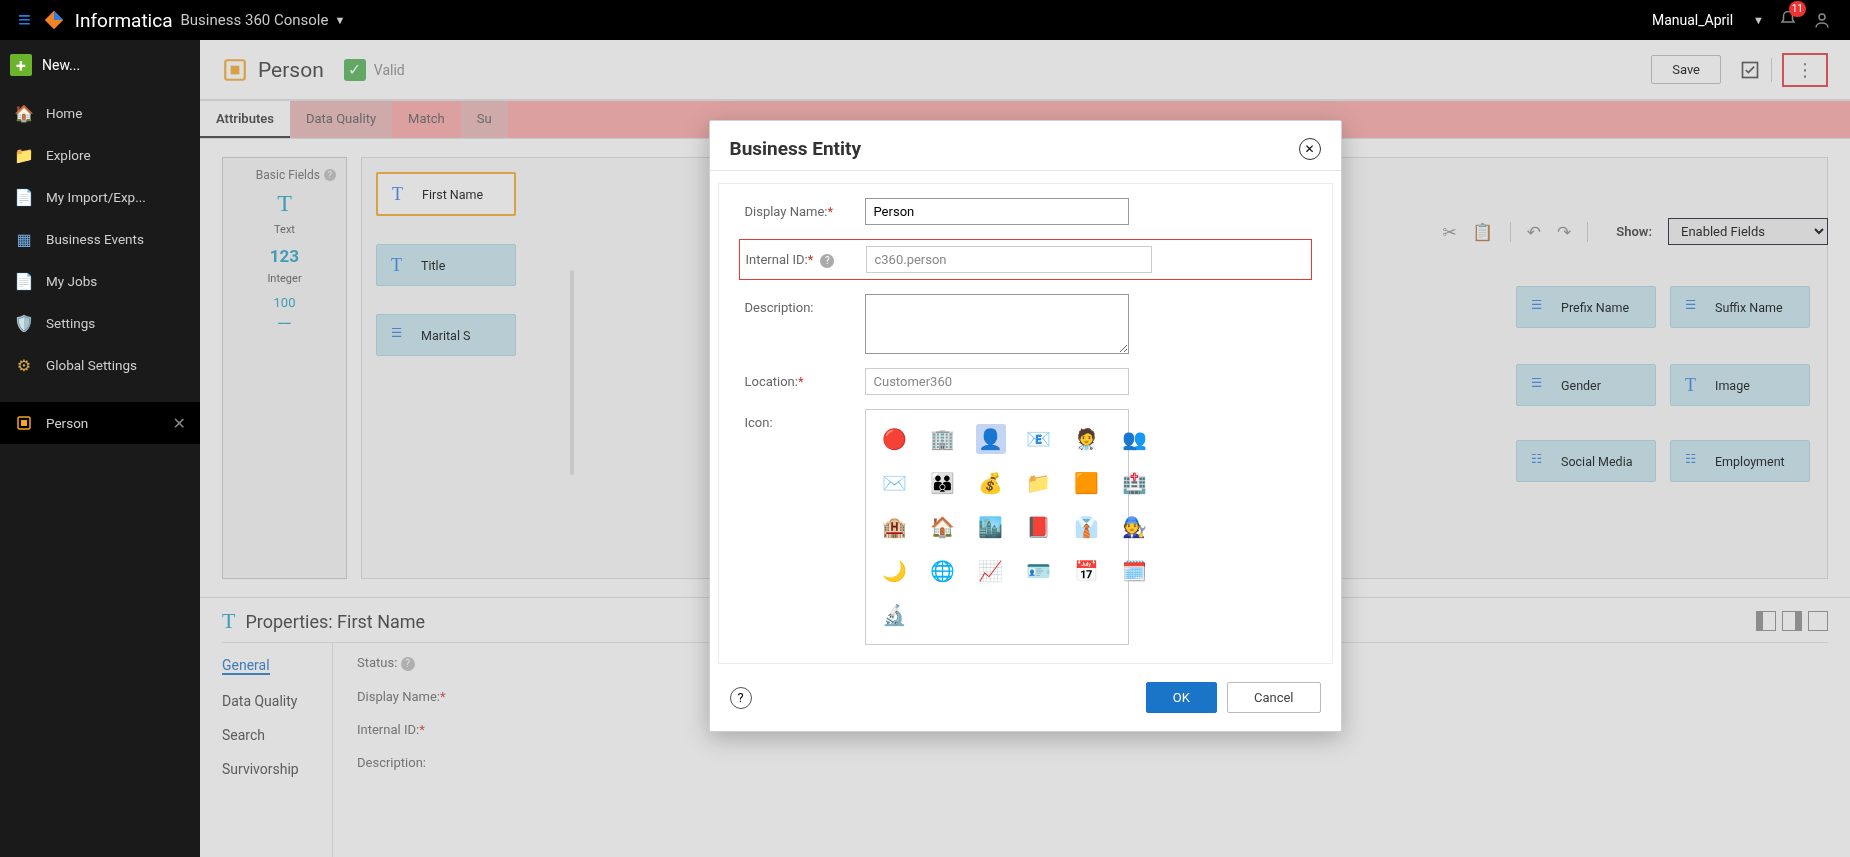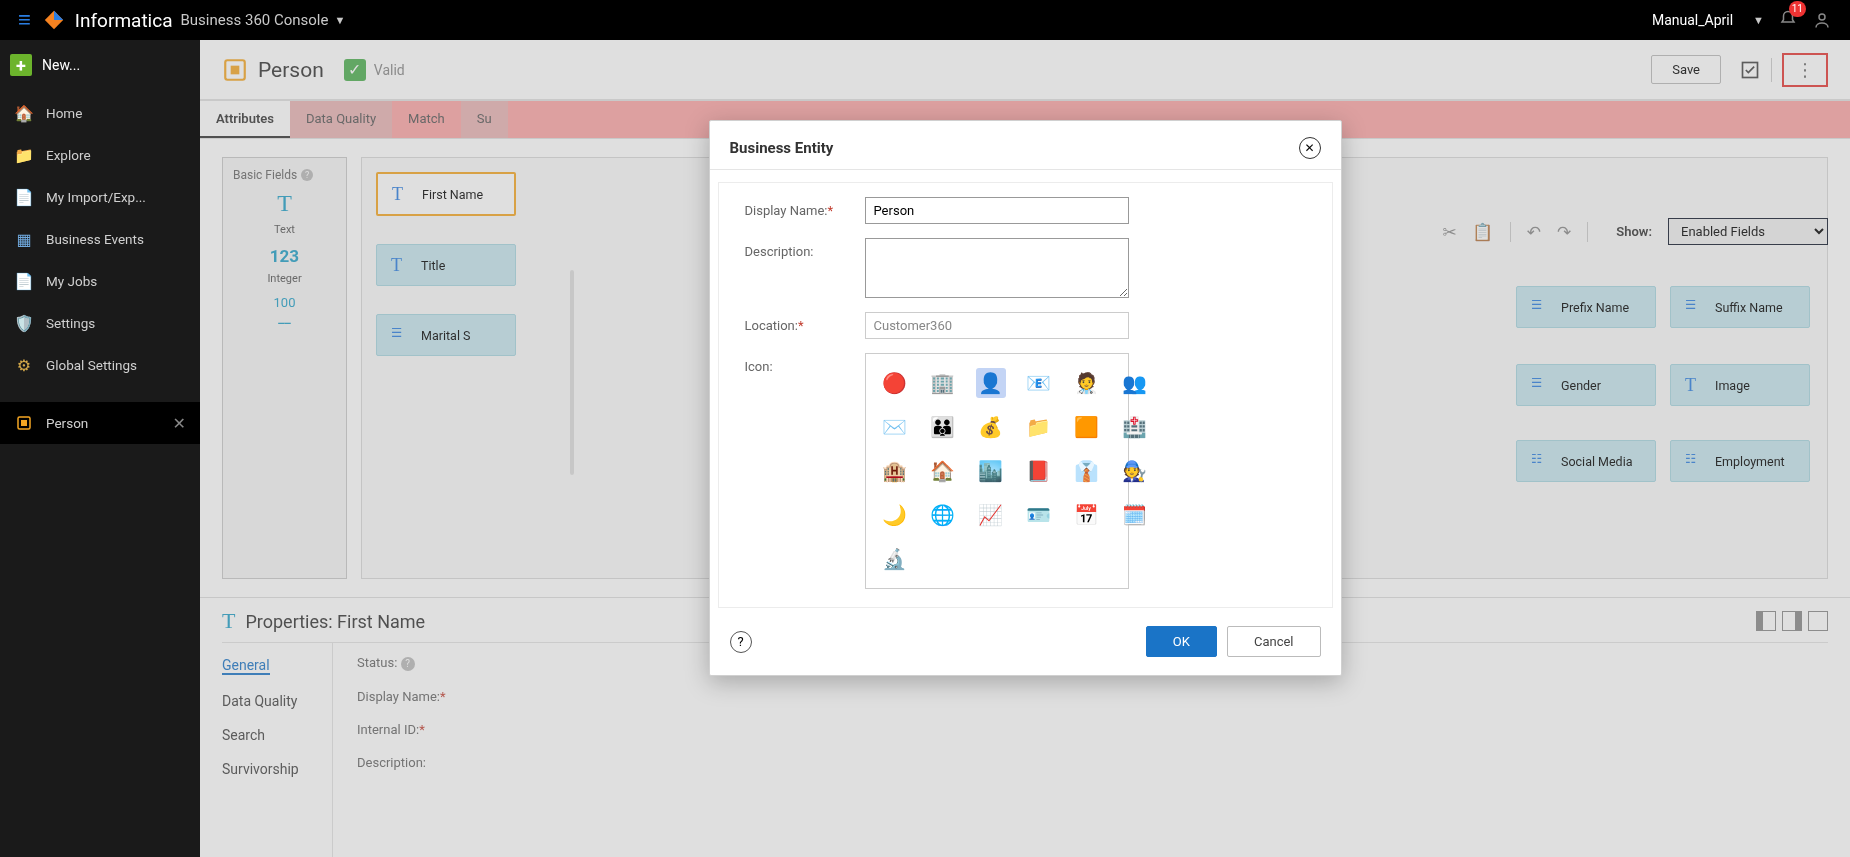--- a/index.html
+++ b/index.html
@@ -49,21 +49,21 @@
 .tabs-top .tab{ font-size:14px; color:#c0392b; font-weight:600; padding-bottom:6px; cursor:pointer;}
 .tabs-top .tab.active{ color:#1a74c7; border-bottom:3px solid #1a74c7;}
 
 .subtabs{ display:flex; border-top:1px solid #e0e0e0; border-bottom:1px solid #e0e0e0; background:#fca5a5;}
 .subtabs .stab{ padding:10px 16px; font-size:13px; color:#555; position:relative; cursor:pointer;}
 .subtabs .stab.active{ background:#fff; font-weight:600; color:#333; border-bottom:2px solid #333;}
 .subtabs .stab.red{ background:#e8b3b3;}
 
 .designer{ flex:1; padding:18px 22px; display:flex; gap:14px; overflow:hidden;}
 .toolpal{ border:1px solid #c9c9c9; background:#f5f5f5; width:125px; padding:10px; text-align:center; font-size:11px;}
-.toolpal .heading{ display:flex;align-items:center;justify-content:flex-start;gap:4px; font-size:12px; color:#666; margin-bottom:8px;}
+.toolpal .heading{ display:flex;align-items:center;justify-content:flex-end;gap:4px; font-size:12px; color:#666; margin-bottom:8px;}
 .toolpal .tp-ico{ color:#20a0c8; font-size:24px; margin:6px 0;}
 .toolpal .tp-lbl{ color:#555; font-size:11px; margin-bottom:10px;}
 .canvas{ flex:1; border:1px solid #d9d9d9; background:#fafafa; padding:14px; display:flex; flex-wrap:wrap; gap:14px; align-content:flex-start;}
 .canvas .chip{ display:flex; align-items:center; gap:10px; background:#c6e6ee; border:1px solid #a6d6e0; border-radius:2px; padding:10px 14px; min-width:140px; font-size:12.5px;}
 .canvas .chip.sel{ border:2px solid #f5a623; background:#fff;}
 .canvas .chip .ic{ width:20px;height:20px; color:#2a7de1;}
 .canvas-scroll{position:absolute; left:370px; top:230px; width:4px; height:205px; background:#ddd; border-radius:2px;}
 
 .toolbar2{ position:absolute; right:22px; top:178px; display:flex; align-items:center; gap:16px; color:#888;}
 .toolbar2 .tb-ico{font-size:17px;}
@@ -85,21 +85,21 @@
 .properties .viewicons .vi{ width:20px; height:20px; border:1.5px solid #888; display:flex;}
 .properties .viewicons .vi.a::after{content:"";width:6px;background:#888;}
 .properties .viewicons .vi.b::before{content:"";flex:1;}
 .properties .viewicons .vi.b::after{content:"";width:6px;background:#888;}
 .properties .viewicons .vi.c{}
 
 
 .modal-back{ position:absolute; inset:0; display:flex; align-items:flex-start; justify-content:center; z-index:10; }
 .modal{ margin-top:80px; width:633px; background:#fff; border:1px solid #d0d0d0; box-shadow:0 6px 24px rgba(0,0,0,0.25); border-radius:2px; display:flex; flex-direction:column;}
 .modal .mhead{ display:flex; align-items:center; padding:16px 20px 10px 20px;}
-.modal .mhead .mtitle{ font-size:15px; font-weight:700; color:#333;}
+.modal .mhead .mtitle{ font-size:19px; font-weight:700; color:#333;}
 .modal .mhead .mclose{ margin-left:auto; width:22px; height:22px; border:1.5px solid #333; border-radius:50%; display:flex; align-items:center; justify-content:center; font-size:12px; cursor:pointer;}
 .modal .mdivider{ height:1px; background:#e5e5e5; margin-bottom:12px;}
 .modal .mform{ padding:14px 26px 4px 26px; border:1px solid #ececec; margin:0 8px 10px 8px;}
 .modal .frow{ display:flex; align-items:flex-start; margin-bottom:14px;}
 .modal .flabel{ width:120px; font-size:13px; color:#666; padding-top:6px;}
 .modal .flabel .req{color:#c0392b;}
 .modal .flabel .q{ display:inline-flex; width:14px;height:14px; border-radius:50%; background:#aaa; color:#fff; font-size:10px; align-items:center; justify-content:center; margin-left:4px;}
 .modal input[type=text]{ width:264px; border:1px solid #999; padding:5px 8px; font-size:13px;}
 .modal textarea{ width:264px; height:60px; border:1px solid #999; padding:5px 8px; font-size:13px; resize:both;}
 .modal .frow.hl{ border:1.5px solid #e53935; padding:6px; margin-left:-6px; margin-right:-6px; width:calc(100% + 12px);}
@@ -342,20 +342,24 @@
         <div class="mhead">
           <span class="mtitle">Business Entity</span>
           <span class="mclose">✕</span>
         </div>
         <div class="mdivider"></div>
         <div class="mform">
           <div class="frow">
             <span class="flabel"><span>Display Name:</span><span class="req">*</span></span>
             <input type="text" value="Person" style="">
           </div>
+          <div class="frow hl">
+            <span class="flabel"><span>Internal ID:</span><span class="req">*</span> <span class="q">?</span></span>
+            <input type="text" readonly="" value="c360.person" style="">
+          </div>
           <div class="frow">
             <span class="flabel">Description:</span>
             <textarea style=""></textarea>
           </div>
           <div class="frow loc">
             <span class="flabel"><span>Location:</span><span class="req">*</span></span>
             <input type="text" readonly="" value="Customer360" style="">
           </div>
           <div class="frow">
             <span class="flabel">Icon:</span>

